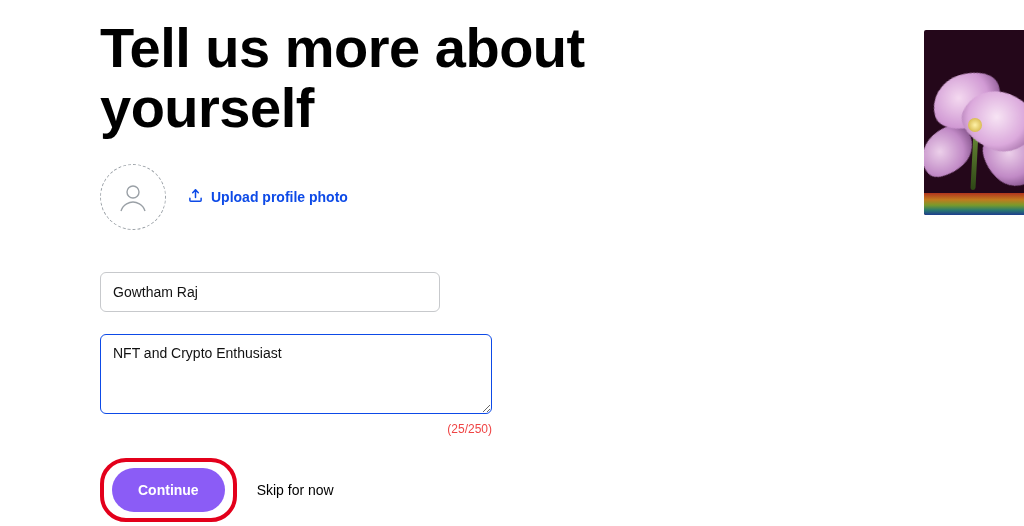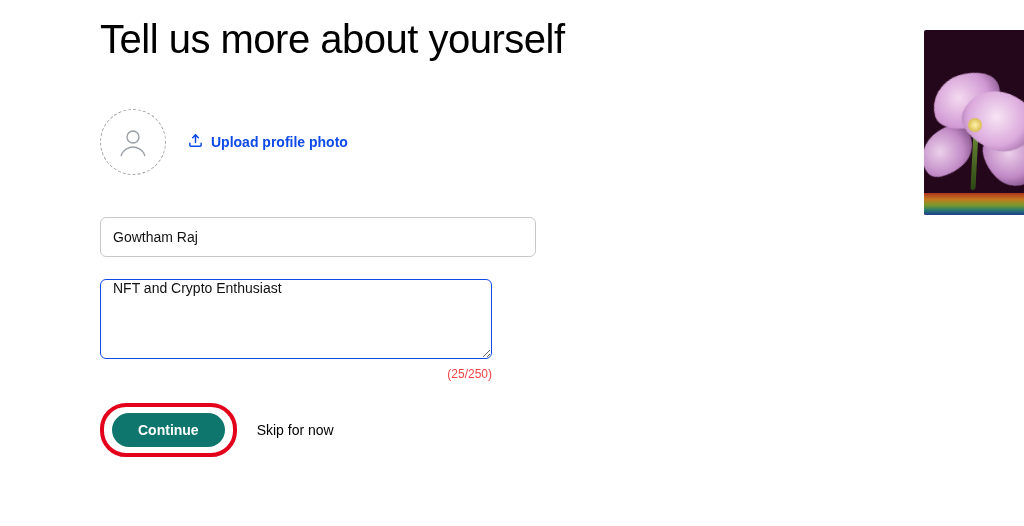--- a/index.html
+++ b/index.html
@@ -11,26 +11,26 @@
     position: relative;
     overflow: hidden;
   }
   .content {
     position: absolute;
     left: 100px;
     top: 18px;
     width: 600px;
   }
   h1.page-title {
-    font-size: 40px;
-    font-weight: 400;
+    font-size: 56px;
+    font-weight: 700;
     line-height: 1.08;
     letter-spacing: -0.5px;
     color: #000;
-    margin-bottom: 48px;
+    margin-bottom: 25px;
   }
   .photo-row {
     display: flex;
     align-items: center;
     gap: 22px;
     margin-bottom: 42px;
   }
   .avatar-placeholder {
     width: 66px;
     height: 66px;
@@ -55,35 +55,35 @@
   .upload-link .icon { color: #0d4ae7; }
   .field-group { margin-bottom: 22px; }
   .field-label {
     font-size: 13px;
     font-weight: 600;
     color: #000;
     margin-bottom: 8px;
     display: block;
   }
   .text-input {
-    width: 436px;
+    width: 340px;
     height: 40px;
     border: 1px solid #c7c9cc;
     border-radius: 6px;
     padding: 0 12px;
     font-size: 14px;
     color: #111;
     font-family: inherit;
   }
   .bio-area {
     width: 392px;
     height: 80px;
     border: 1.5px solid #0d4ae7;
     border-radius: 6px;
-    padding: 0 12px;
+    padding: 10px 12px;
     font-size: 14px;
     color: #111;
     font-family: inherit;
     resize: both;
   }
   .char-count {
     width: 392px;
     text-align: right;
     font-size: 12px;
     color: #ef4444;
@@ -95,25 +95,25 @@
     gap: 20px;
     margin-top: 14px;
   }
   .highlight-ring {
     border: 4px solid #e3001b;
     border-radius: 26px;
     padding: 6px 8px;
     display: inline-flex;
   }
   .continue-btn {
-    background: #0f766e;
+    background: #8b5cf6;
     color: #fff;
     border: none;
     border-radius: 22px;
-    height: 34px;
+    height: 44px;
     padding: 0 26px;
     font-size: 14px;
     font-weight: 600;
     cursor: pointer;
     font-family: inherit;
   }
   .skip-link {
     font-size: 14px;
     font-weight: 400;
     color: #000;

